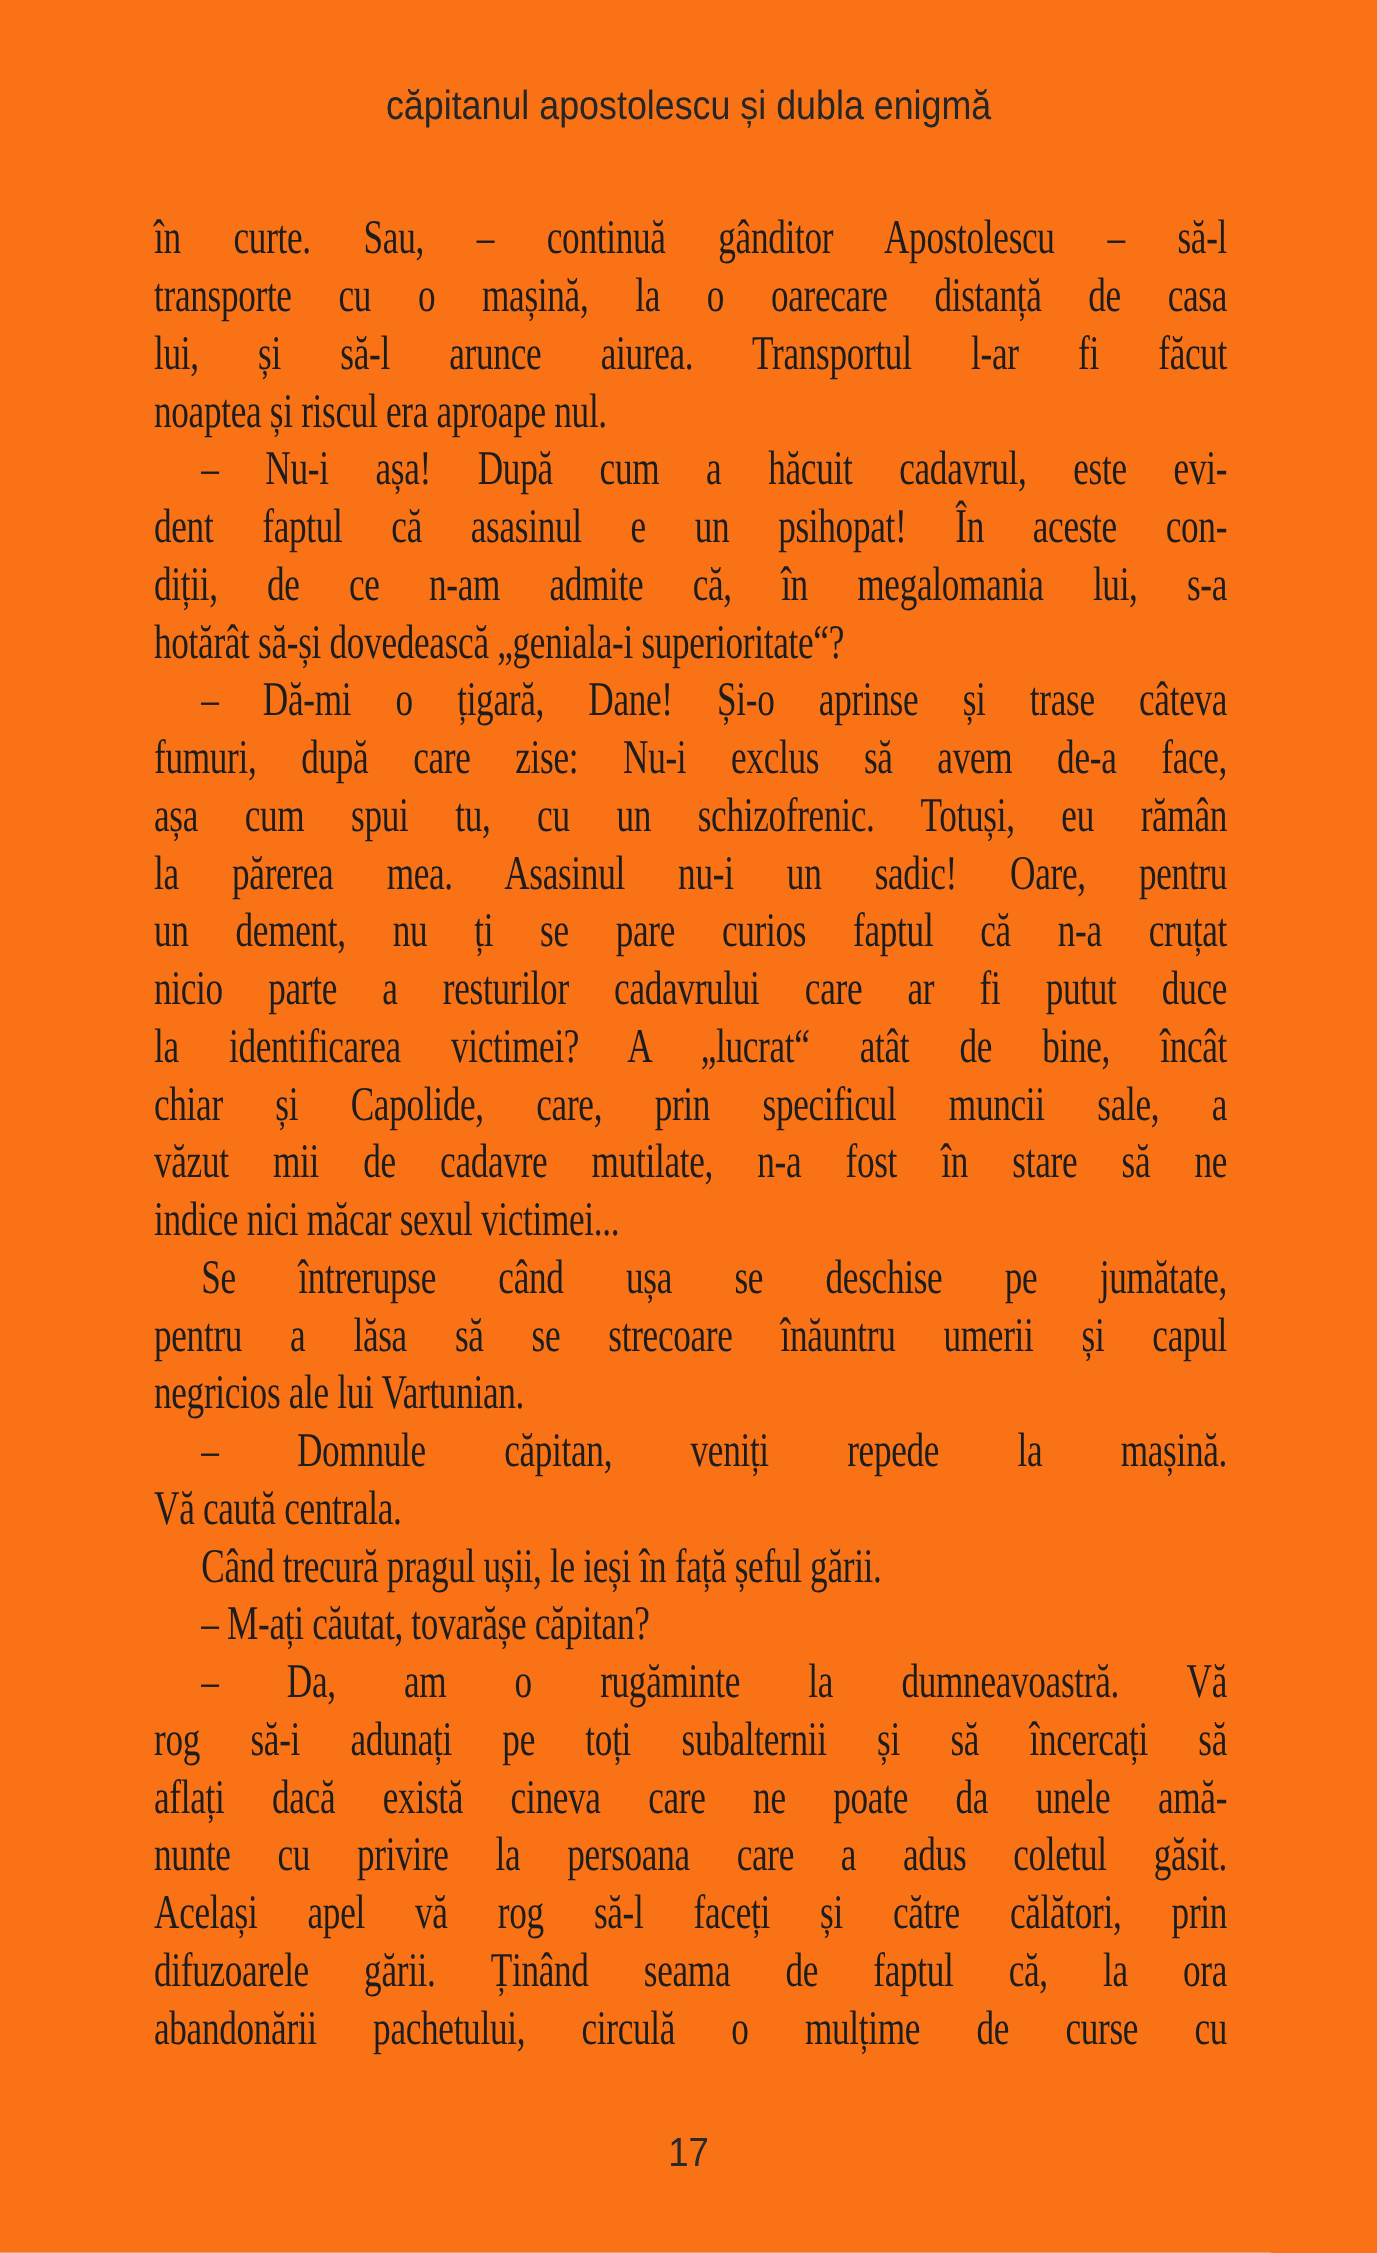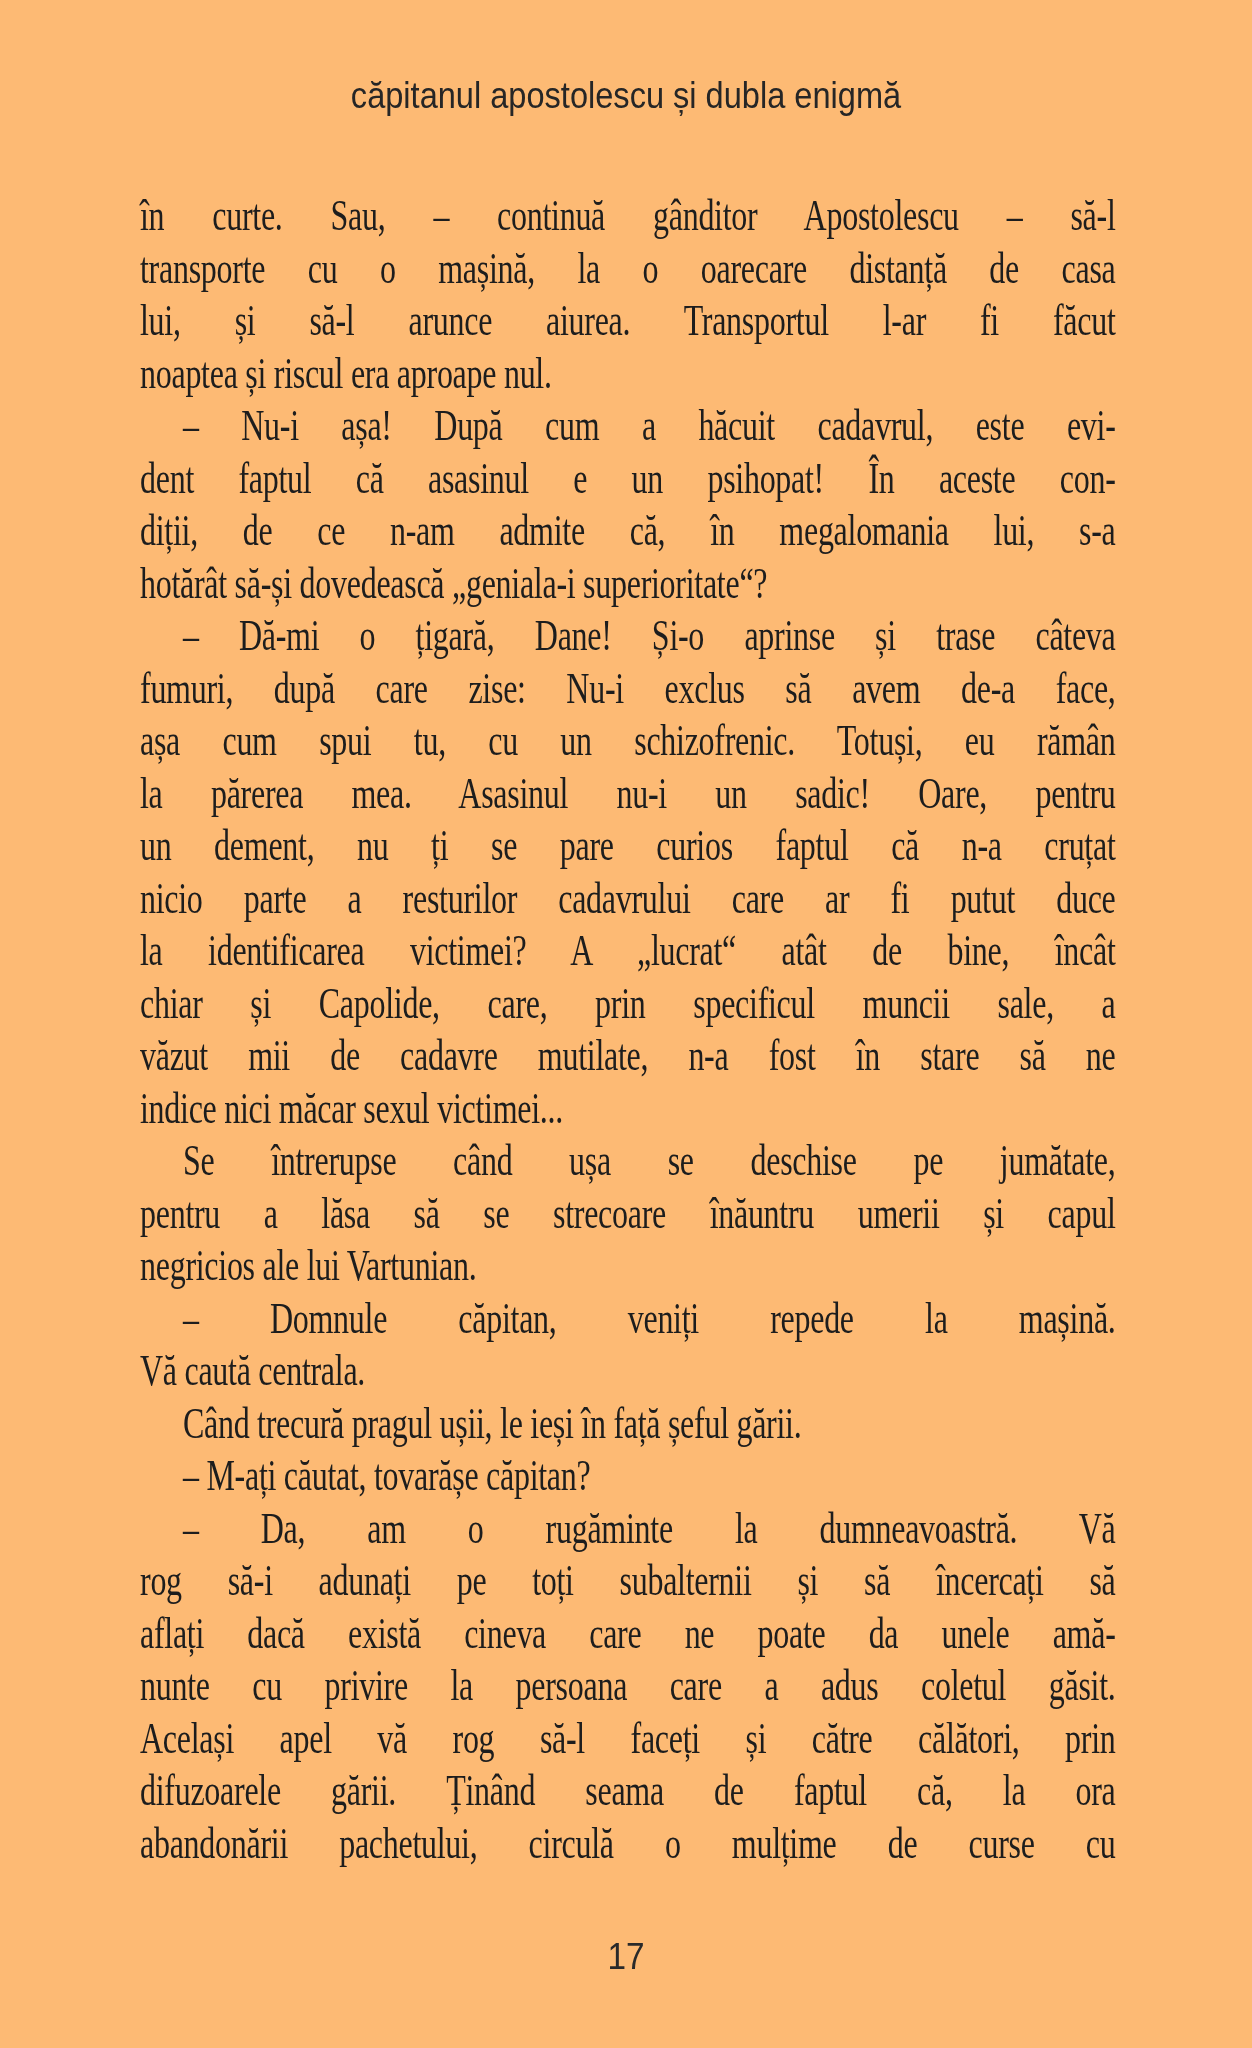--- a/index.html
+++ b/index.html
@@ -5,21 +5,21 @@
   html, body {
     margin: 0;
     padding: 0;
     background: #e8e8e8;
   }
   .page {
     position: relative;
     width: 1252px;
     height: 2048px;
     margin: 0 auto;
-    background: #fdba74;
+    background: #f97316;
     color: #1e1e1e;
     font-family: "Liberation Serif", serif;
     overflow: hidden;
   }
   .running-header {
     position: absolute;
     top: 76px;
     left: 0;
     width: 100%;
     text-align: center;

